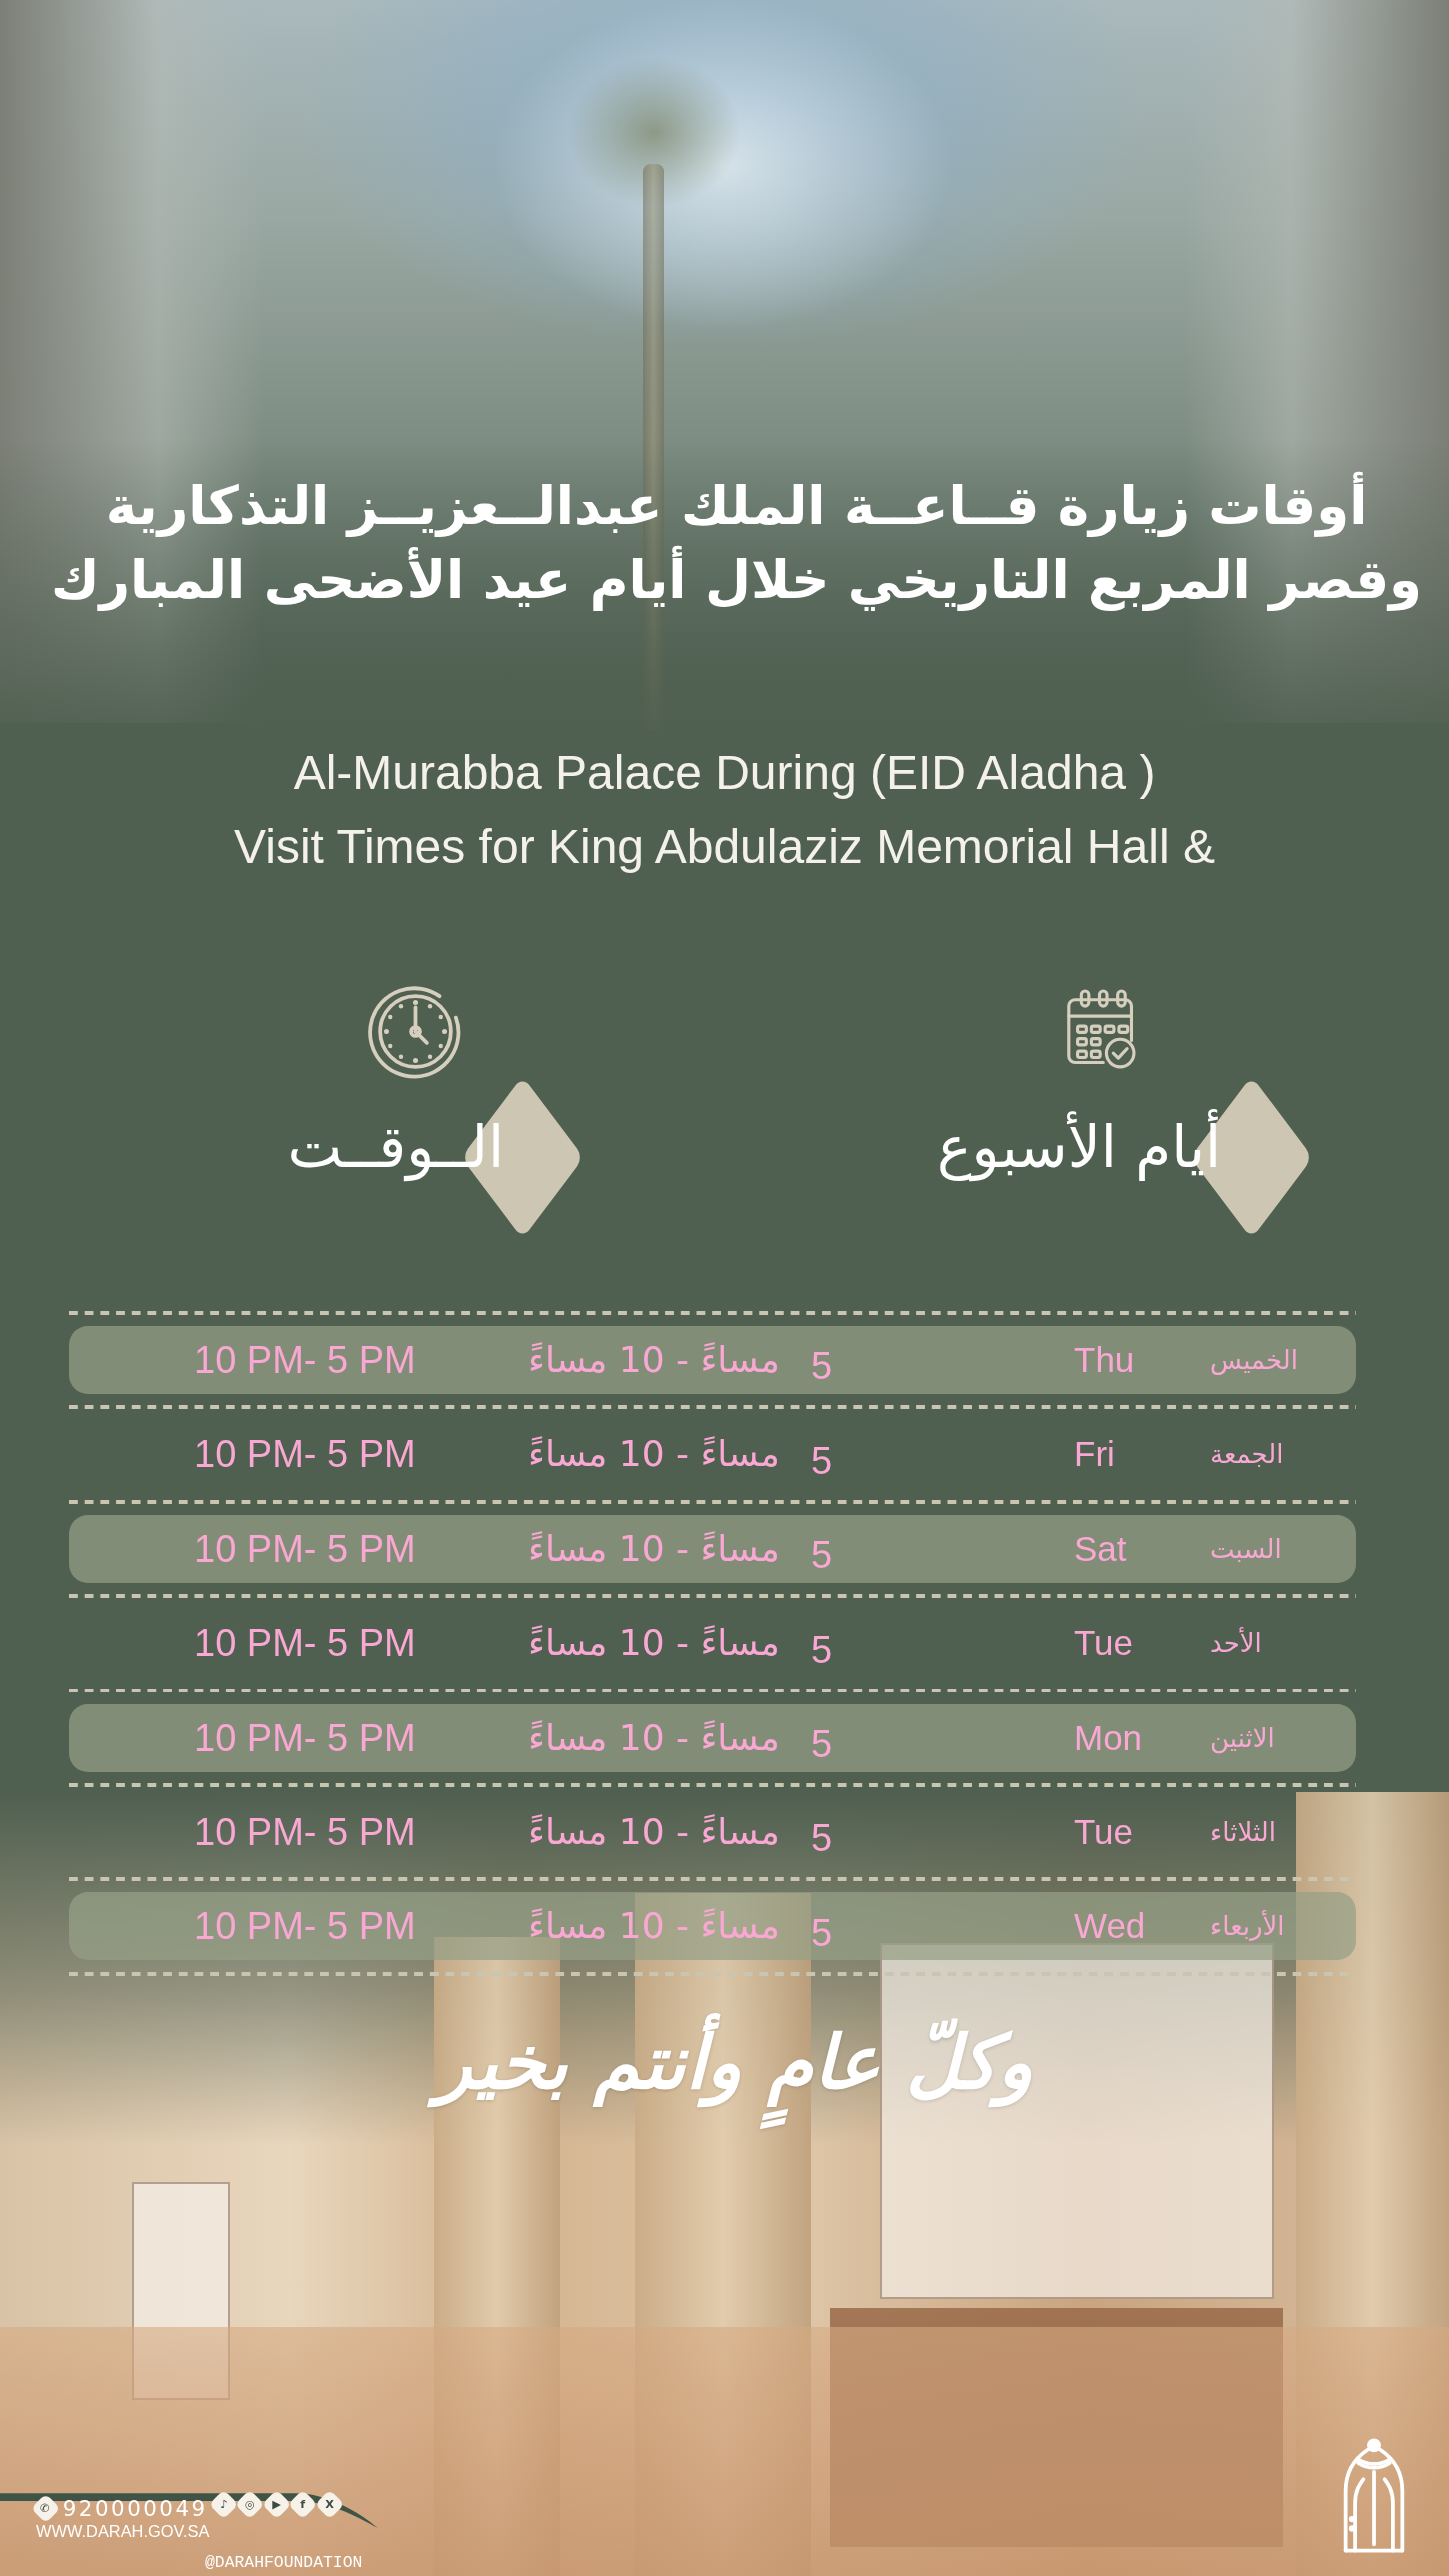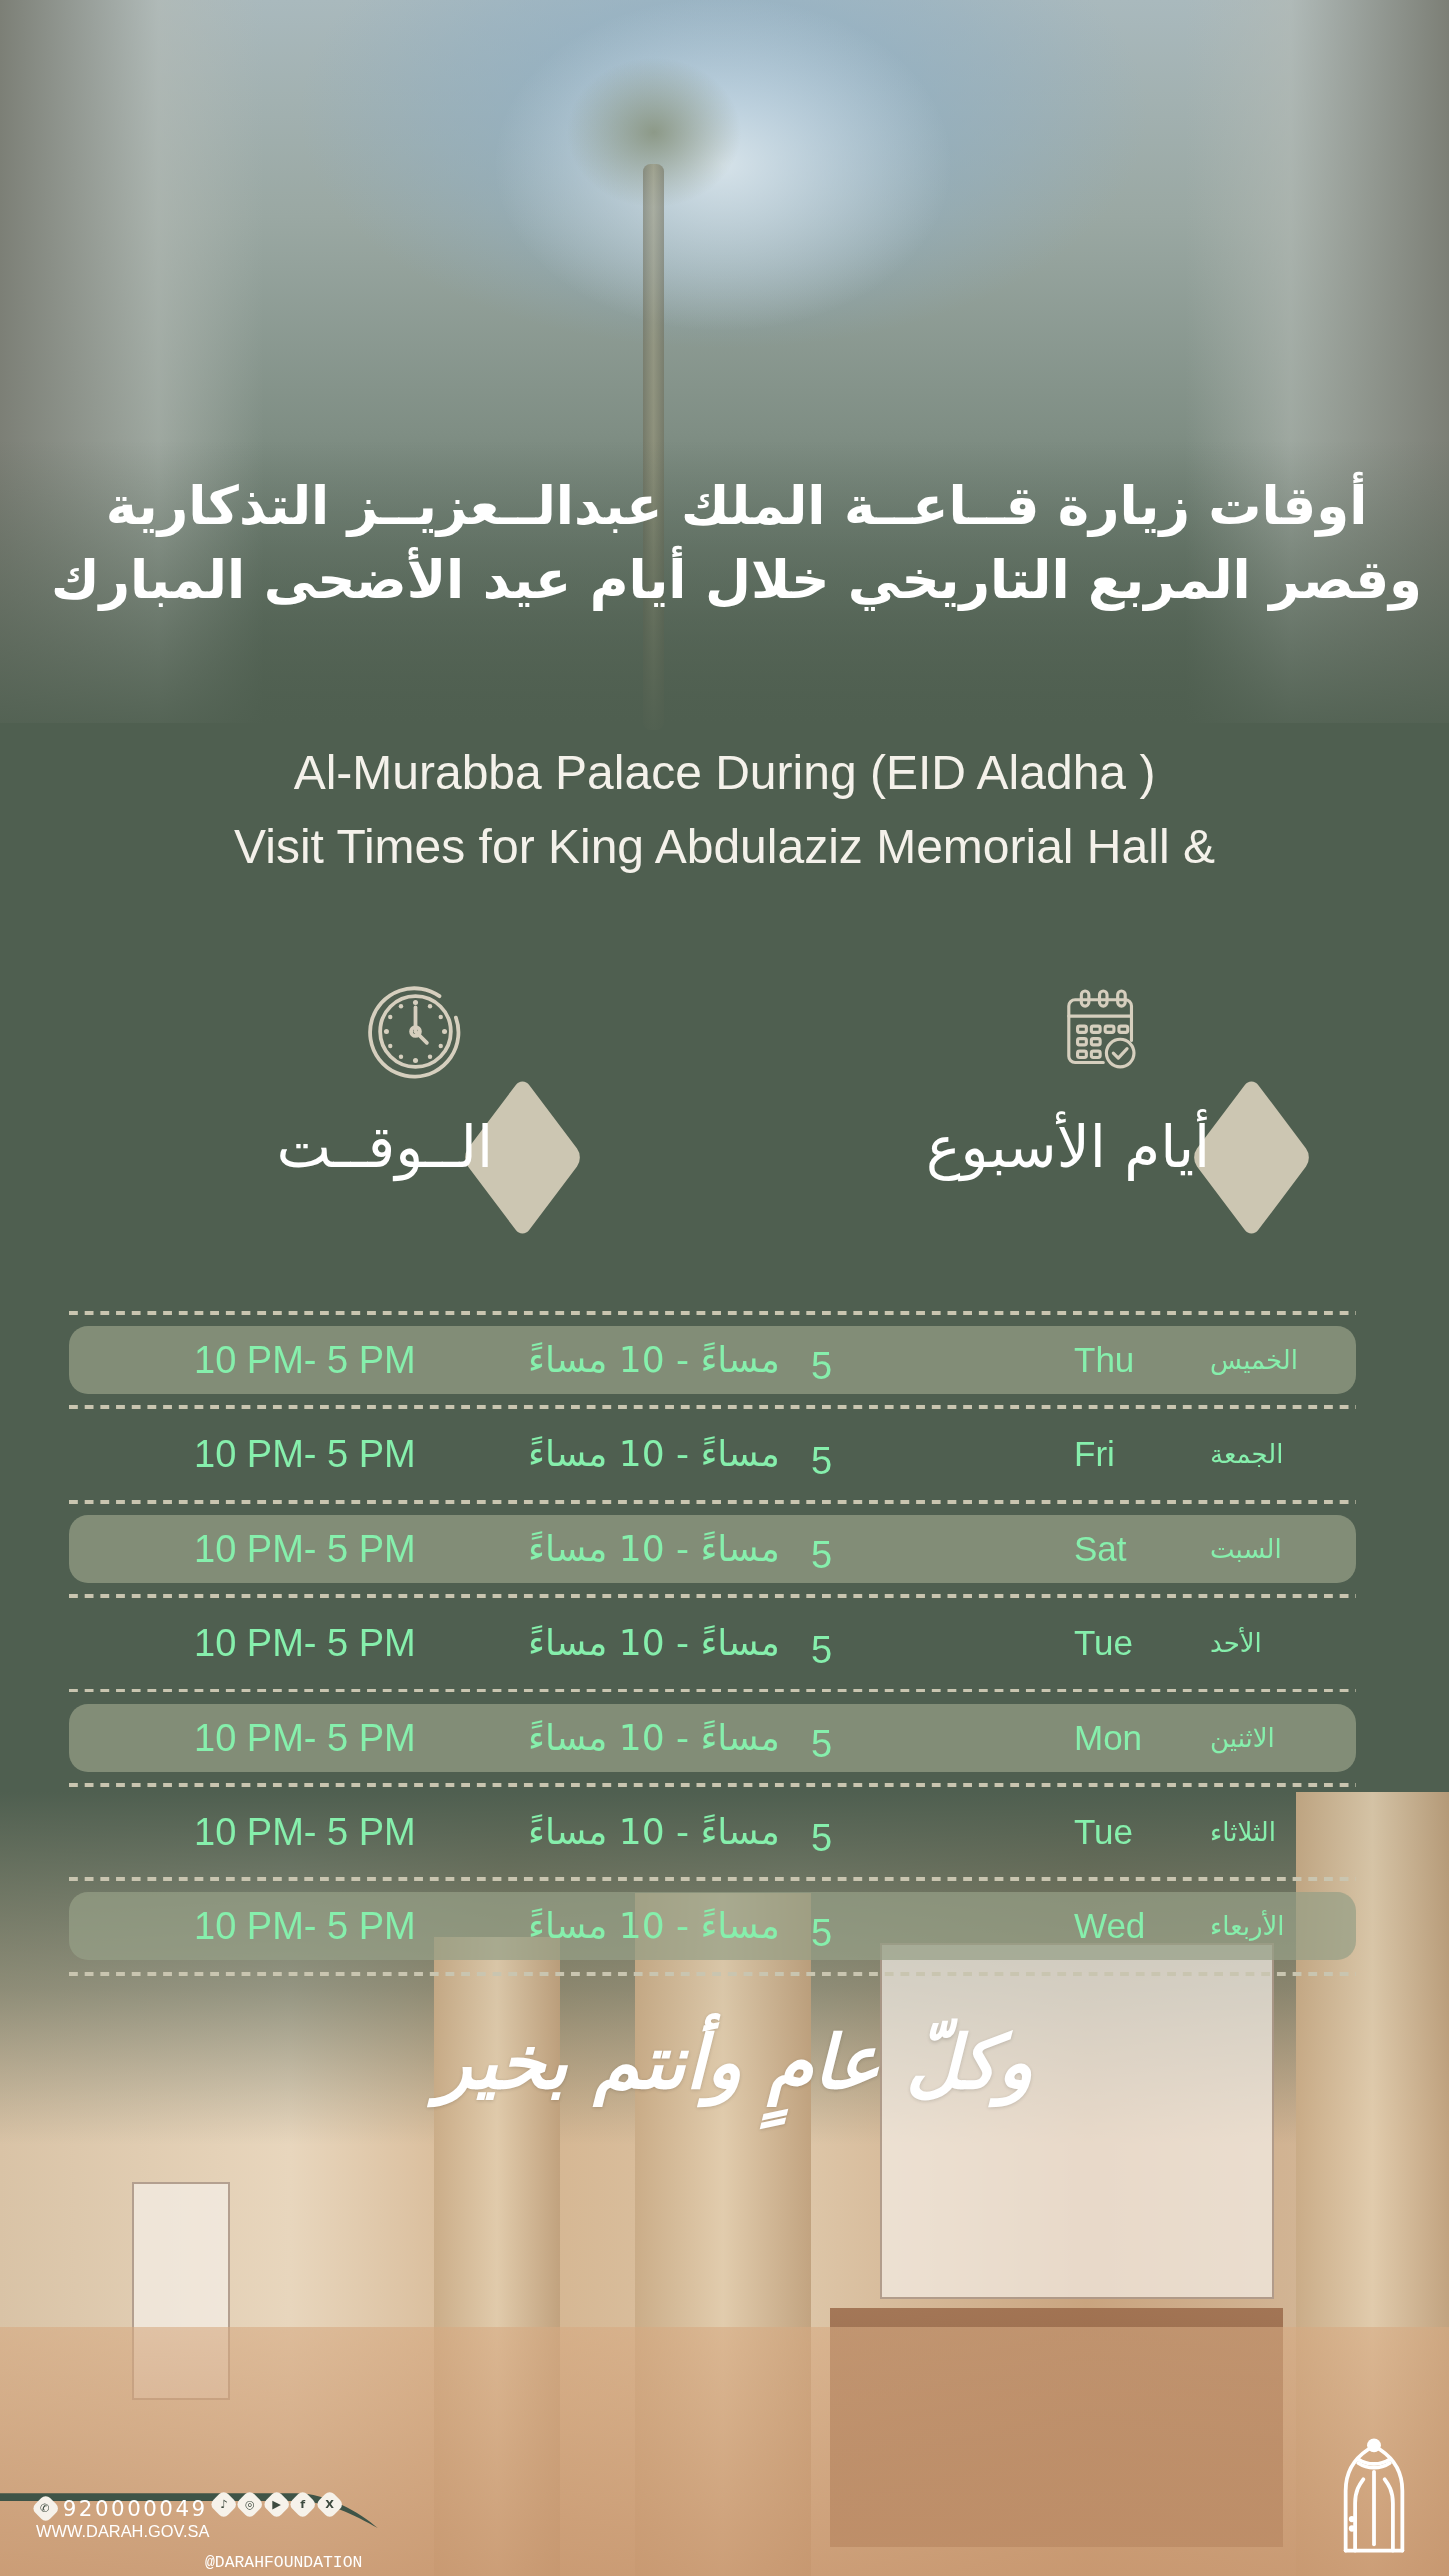--- a/index.html
+++ b/index.html
@@ -75,35 +75,35 @@
   .col-head {
     position: absolute; width: 377px; height: 226px;
   }
   .col-icon { position: absolute; }
   .diamond {
     position: absolute; width: 101px; height: 101px; background: #ccc6b2;
     transform: rotate(45deg) skew(8deg, 8deg); border-radius: 11.3px;
   }
   .col-label {
     position: absolute; color: #ffffff; font-size: 58px; white-space: nowrap;
-    direction: rtl; font-family: "DejaVu Sans", sans-serif;
+    direction: rtl; font-family: "DejaVu Sans", sans-serif; margin-left: 11px;
   }
 
   
   .schedule { position: absolute; left: 69px; top: 1311px; width: 1287px; }
   .dash {
     height: 3.8px; margin: 0;
     background-image: linear-gradient(90deg, #c9c5b0 0 8.8px, transparent 8.8px 15.7px);
     background-size: 15.7px 3.8px; background-repeat: repeat-x;
   }
   .row {
     position: relative; height: 68px; margin: 11.3px 0 11.3px 0; border-radius: 19px;
   }
   .row.band { background: rgba(150,160,135,0.72); }
-  .row span { position: absolute; top: 0; line-height: 68px; color: #86efac; white-space: nowrap; text-align: center; }
+  .row span { position: absolute; top: 0; line-height: 68px; color: #f9a8d4; white-space: nowrap; text-align: center; }
   .cell-en-time { left: 125px; font-size: 38px; font-family: "Liberation Sans", sans-serif; }
   .cell-ar-time { left: 459px; font-size: 36px; direction: rtl; font-family: "DejaVu Sans", sans-serif; }
   .cell-five { left: 742px; font-size: 38px; top: 6.3px !important; font-family: "Liberation Sans", sans-serif; }
   .cell-day-en { left: 1005px; font-size: 35px; font-family: "Liberation Sans", sans-serif; }
   .cell-day-ar { left: 1141px; font-size: 26px; direction: rtl; font-family: "DejaVu Sans", sans-serif; }
 
   
   .greeting {
     position: absolute; left: 0; top: 2019px; width: 1449px; text-align: center;
     color: #ffffff; font-size: 74px; font-style: italic; font-weight: bold; direction: rtl;

